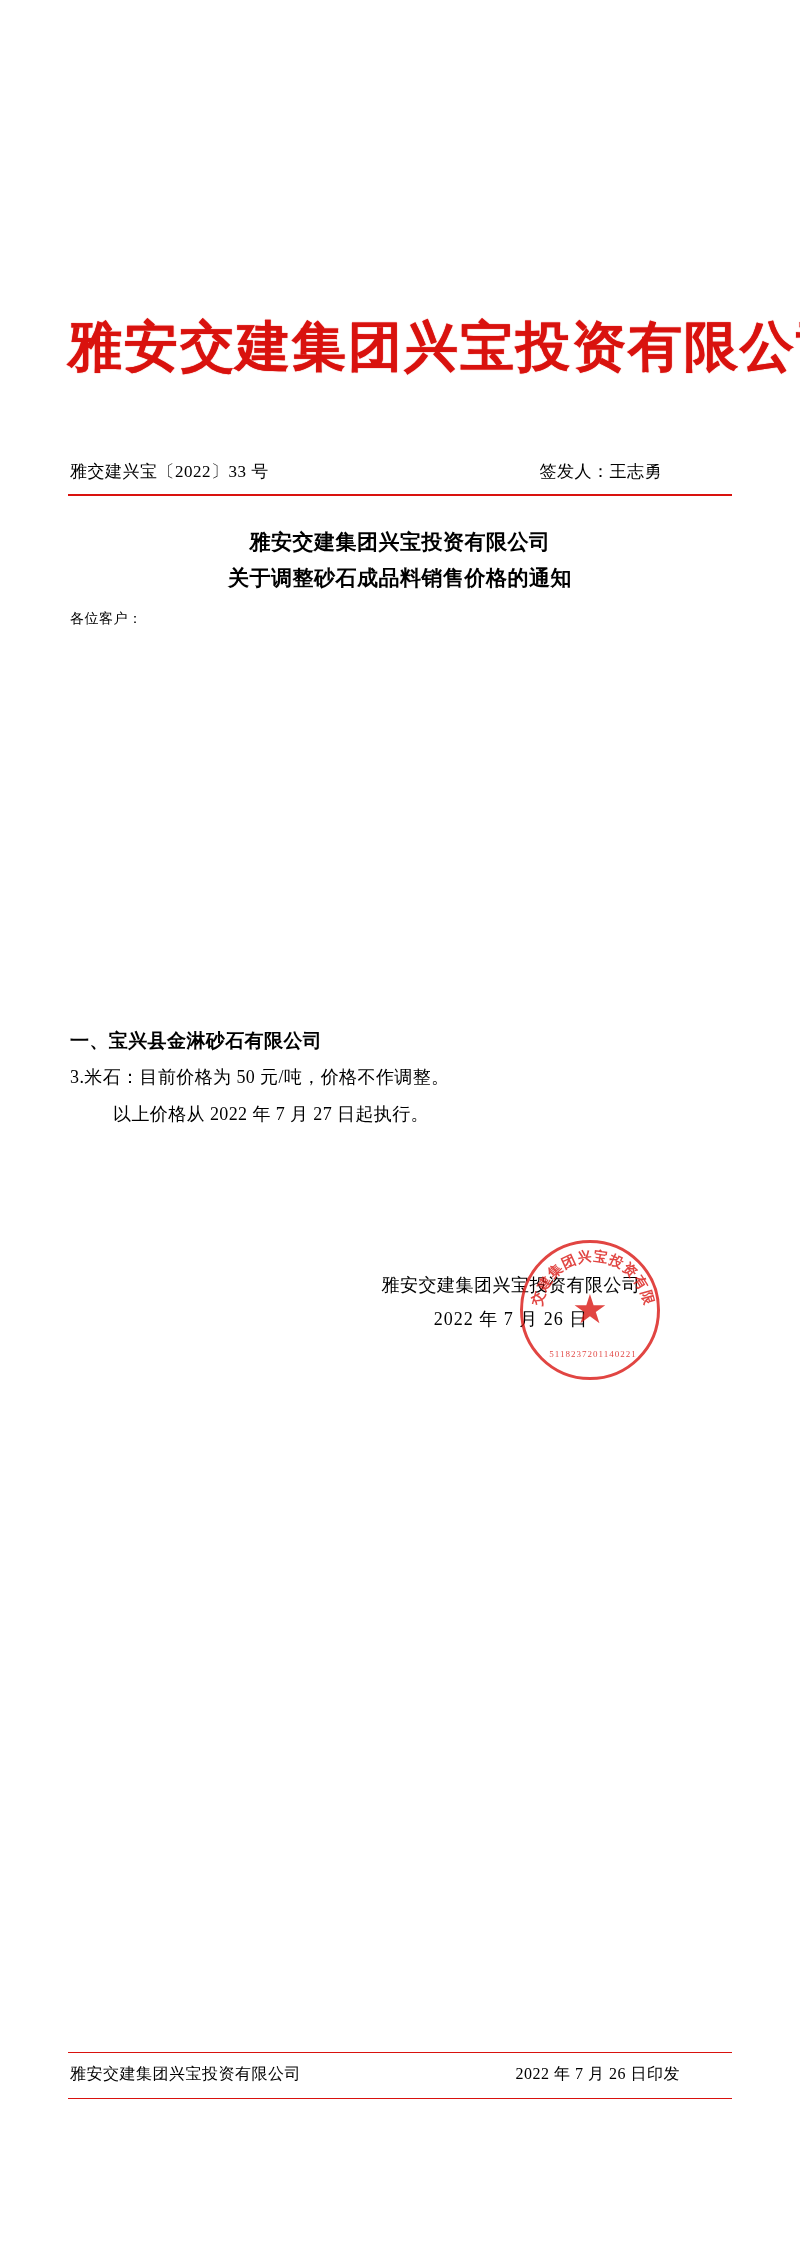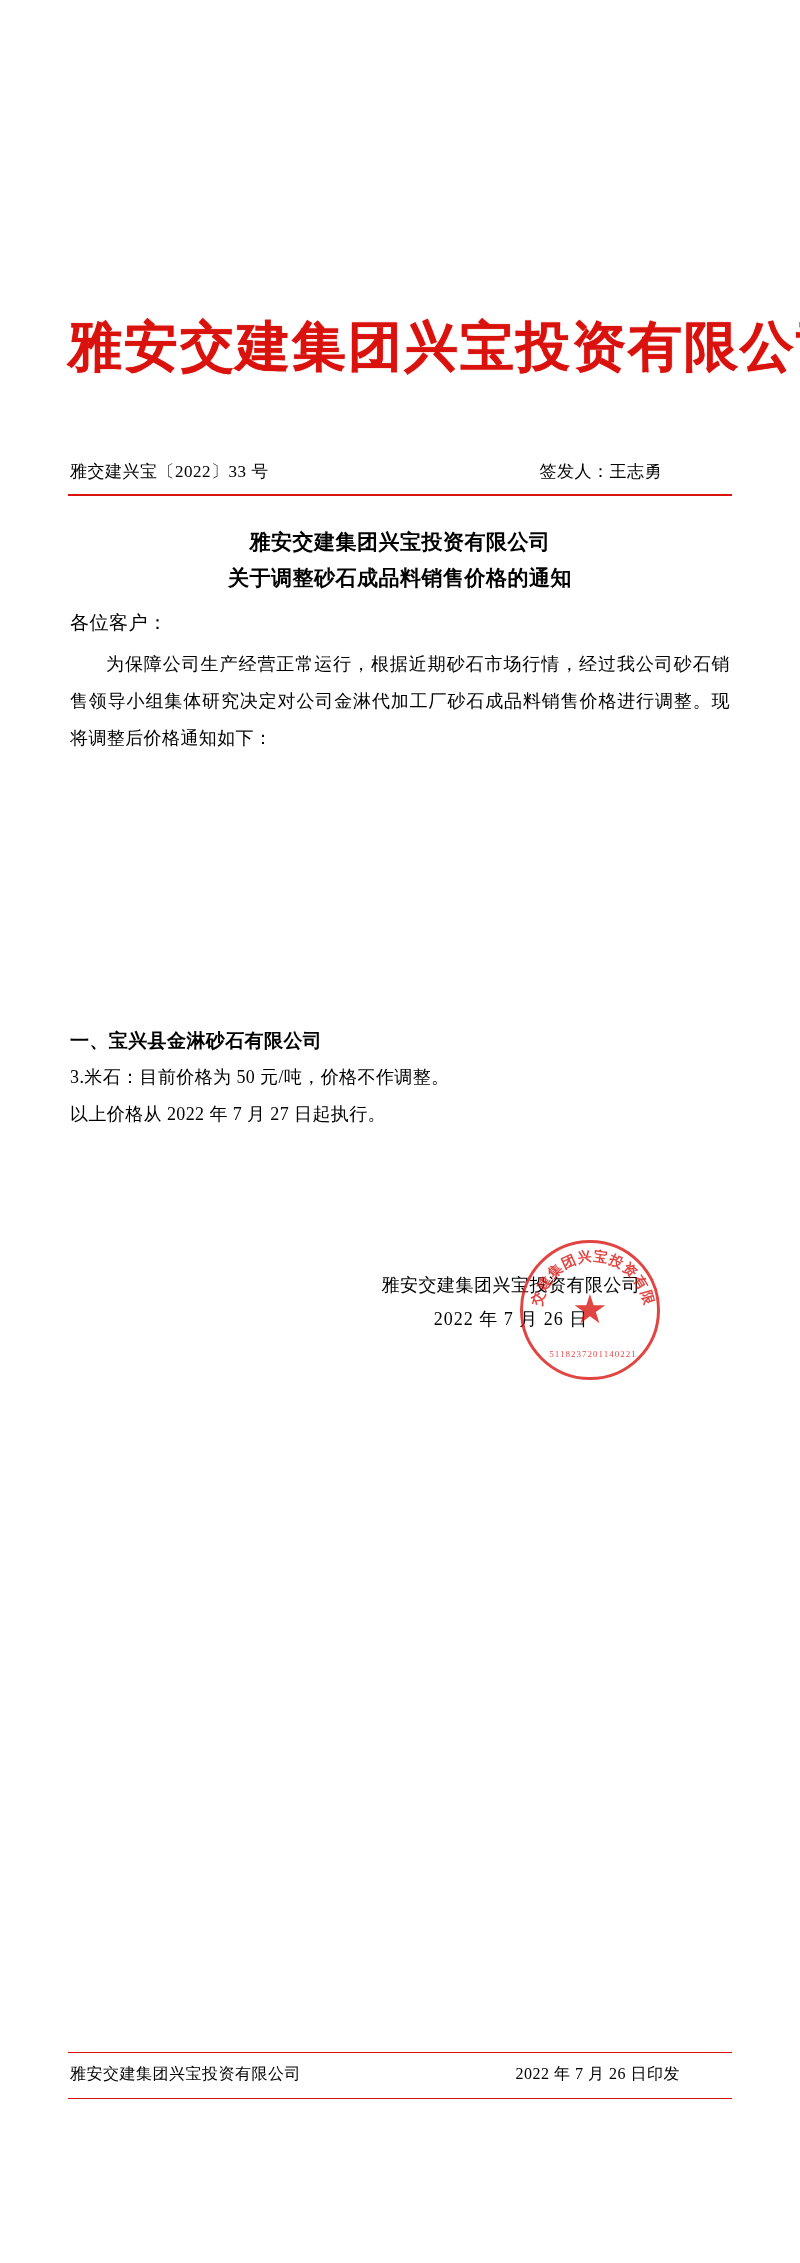--- a/index.html
+++ b/index.html
@@ -84,21 +84,21 @@
     font-size: 21px;
     line-height: 36px;
     letter-spacing: 0.5px;
   }
 
   
   .salutation {
     position: absolute;
     left: 2px;
     top: 610px;
-    font-size: 19px;
+    font-size: 14px;
     letter-spacing: 0.5px;
   }
   .body-para {
     position: absolute;
     left: 2px;
     top: 646px;
     width: 660px;
     font-size: 18px;
     line-height: 37px;
     text-align: justify;
@@ -114,21 +114,21 @@
     width: 660px;
     font-size: 18px;
     line-height: 37px;
     letter-spacing: 0.4px;
   }
   .list-heading {
     font-weight: bold;
     font-size: 19px;
   }
   .list-item { white-space: nowrap; }
-  .effective { white-space: nowrap; }
+  .effective { white-space: nowrap; margin-left: 43px; }
 
   
   .sign-block {
     position: absolute;
     right: 56px;
     top: 1268px;
     width: 330px;
     text-align: center;
     font-size: 18px;
     line-height: 34px;
@@ -231,21 +231,20 @@
 
     <div class="red-rule"></div>
 
     <div class="title-block">
       <div>雅安交建集团兴宝投资有限公司</div>
       <div>关于调整砂石成品料销售价格的通知</div>
     </div>
 
     <div class="salutation">各位客户：</div>
 
-    <div class="body-para">为保障公司生产经营正常运行，根据近期砂石市场行情，经过我公司砂石销售领导小组集体研究决定对公司金淋代加工厂砂石成品料销售价格进行调整。现将调整后价格通知如下：</div>
 
     <div class="list-block">
       <div class="list-heading">一、宝兴县金淋砂石有限公司</div>
       <div class="list-item">3.米石：目前价格为 50 元/吨，价格不作调整。</div>
       <div class="effective">以上价格从 2022 年 7 月 27 日起执行。</div>
     </div>
 
     <div class="sign-block">
       <div>雅安交建集团兴宝投资有限公司</div>
       <div class="sign-date">2022 年 7 月 26 日</div>

